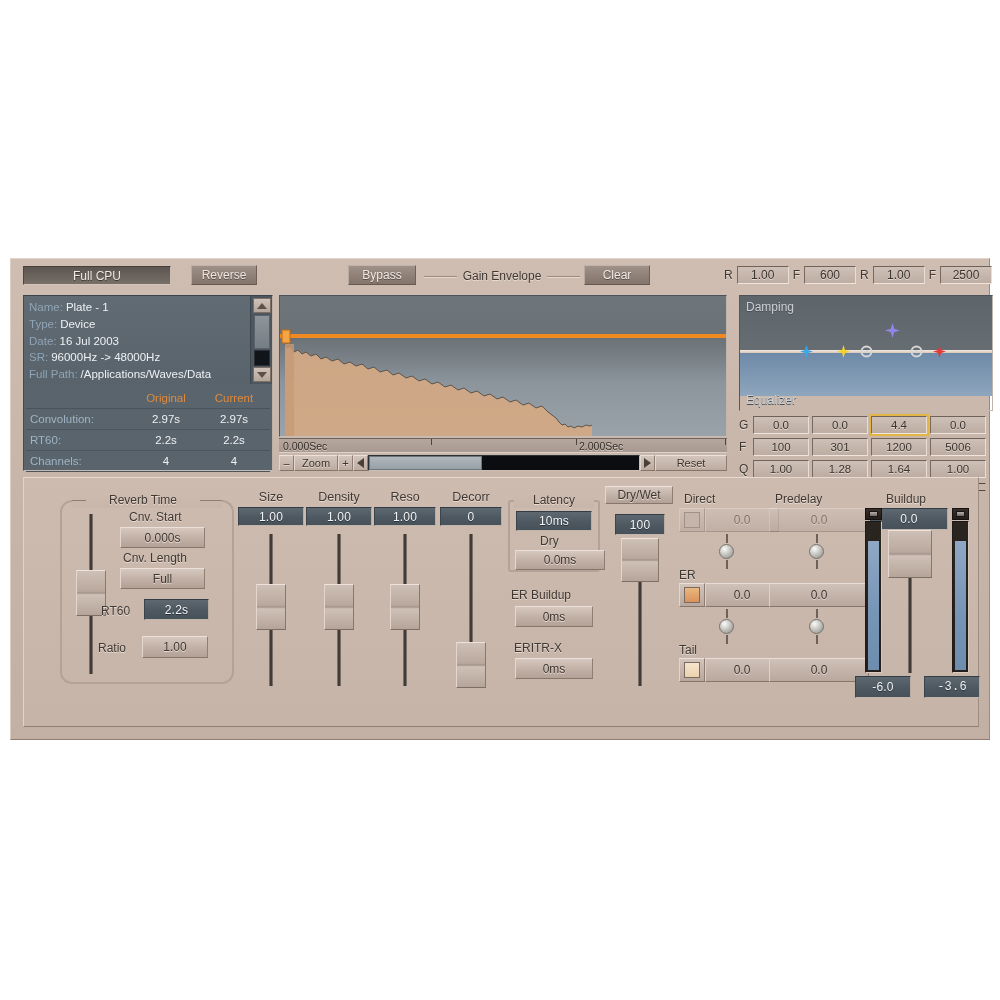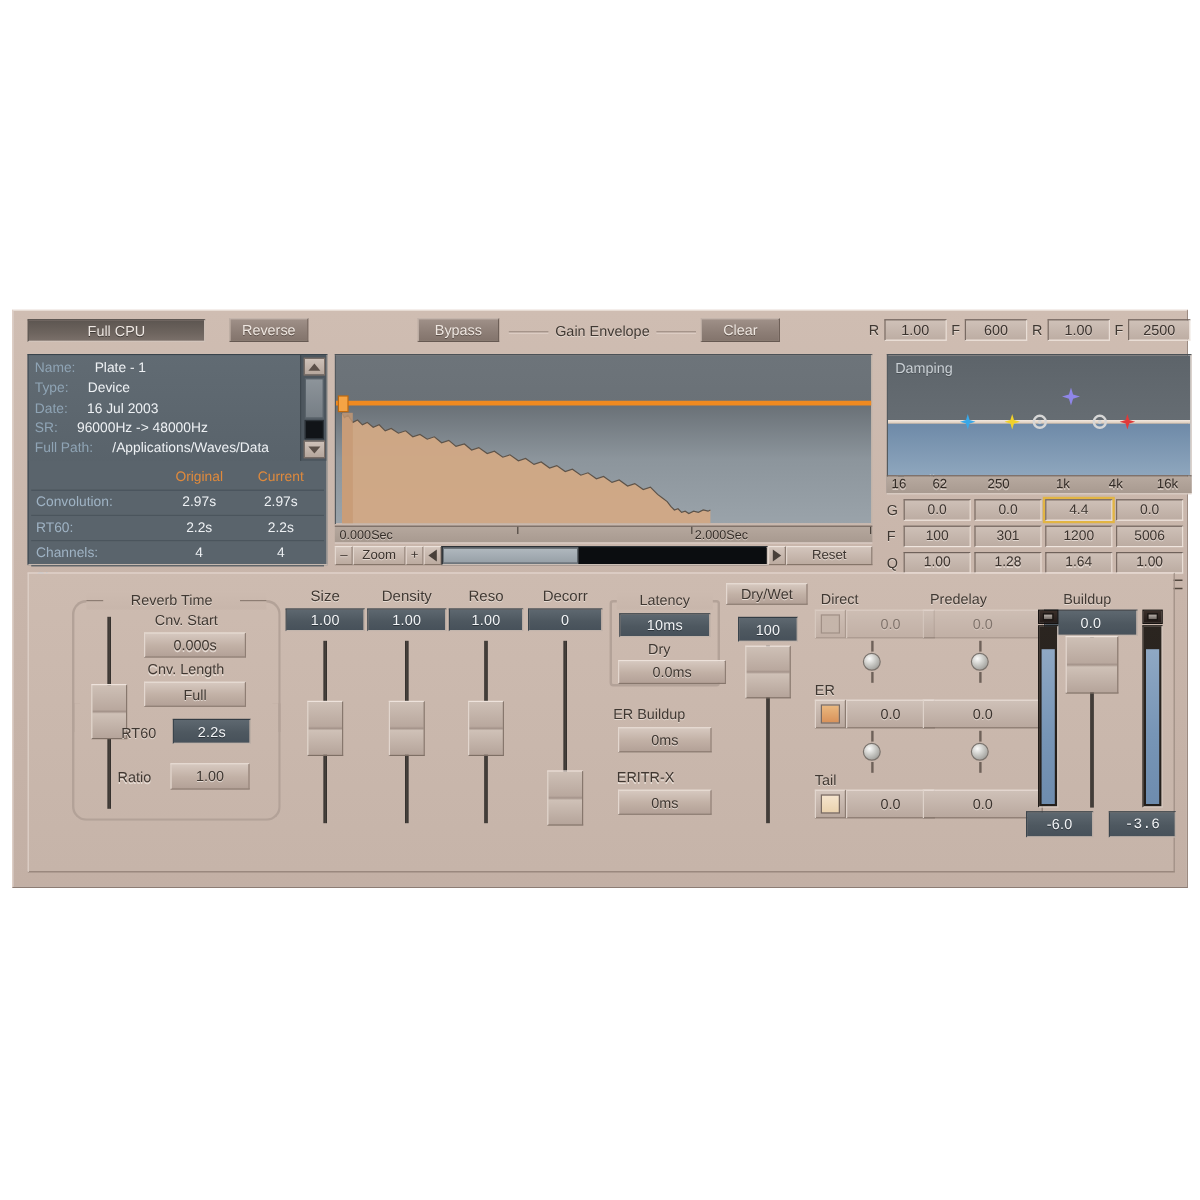--- a/index.html
+++ b/index.html
@@ -87,21 +87,21 @@
   
   .info-panel {
     position:absolute; left:12px; top:36px; width:250px; height:176px;
     background:#5a646c;
     border-top:1px solid #39434b; border-left:1px solid #414b53;
     border-right:1px solid #bdb0a7; border-bottom:1px solid #c5b8af;
   }
   .info-lines { position:absolute; left:0; top:0; right:22px; height:88px;
     background: linear-gradient(180deg,#616b73 0%,#59636b 100%);
     padding:3px 4px 0 5px; overflow:hidden; }
-  .info-line { display:flex; gap:16px; font-size:11.5px; line-height:16.8px; white-space:nowrap; }
+  .info-line { display:flex; gap:3px; font-size:11.5px; line-height:16.8px; white-space:nowrap; }
   .info-key { color:#8fa4b5; }
   .info-val { color:#eef1f4; }
 
   .info-scroll {
     position:absolute; right:0; top:0; width:22px; height:88px;
     background:#4d565e; border-left:1px solid #3d464d;
   }
   .sb-arrow {
     position:absolute; left:2px; width:18px; height:15px;
     background: linear-gradient(180deg,#cfc2b9 0%,#b5a69c 100%);
@@ -431,28 +431,20 @@
           </svg>
       <svg class="node" style="left:176px; top:55px;" viewBox="0 0 13 13">
             <circle cx="6.5" cy="6.5" r="5" fill="none" stroke="#d6d6d6" stroke-width="2"></circle>
             <circle cx="6.5" cy="6.5" r="1.6" fill="#d6d6d6"></circle>
           </svg>
       <svg class="node" style="left:199px; top:55px;" viewBox="0 0 13 13">
             <path d="M6.5,0 L8,5 L13,6.5 L8,8 L6.5,13 L5,8 L0,6.5 L5,5 Z" fill="#e03a3a"></path>
           </svg>
     </div>
 
-    <div class="eq-scale">
-      <span style="left:4px;">16</span>
-      <span style="left:38px;">62</span>
-      <span style="left:84px;">250</span>
-      <span style="left:141px;">1k</span>
-      <span style="left:185px;">4k</span>
-      <span style="left:225px;">16k</span>
-    </div>
 
     <div class="eq-rows">
       <div class="eq-row">
         <span class="rlab">G</span>
         <span class="eq-cell">0.0</span>
         <span class="eq-cell">0.0</span>
         <span class="eq-cell sel">4.4</span>
         <span class="eq-cell">0.0</span>
       </div>
       <div class="eq-row">

